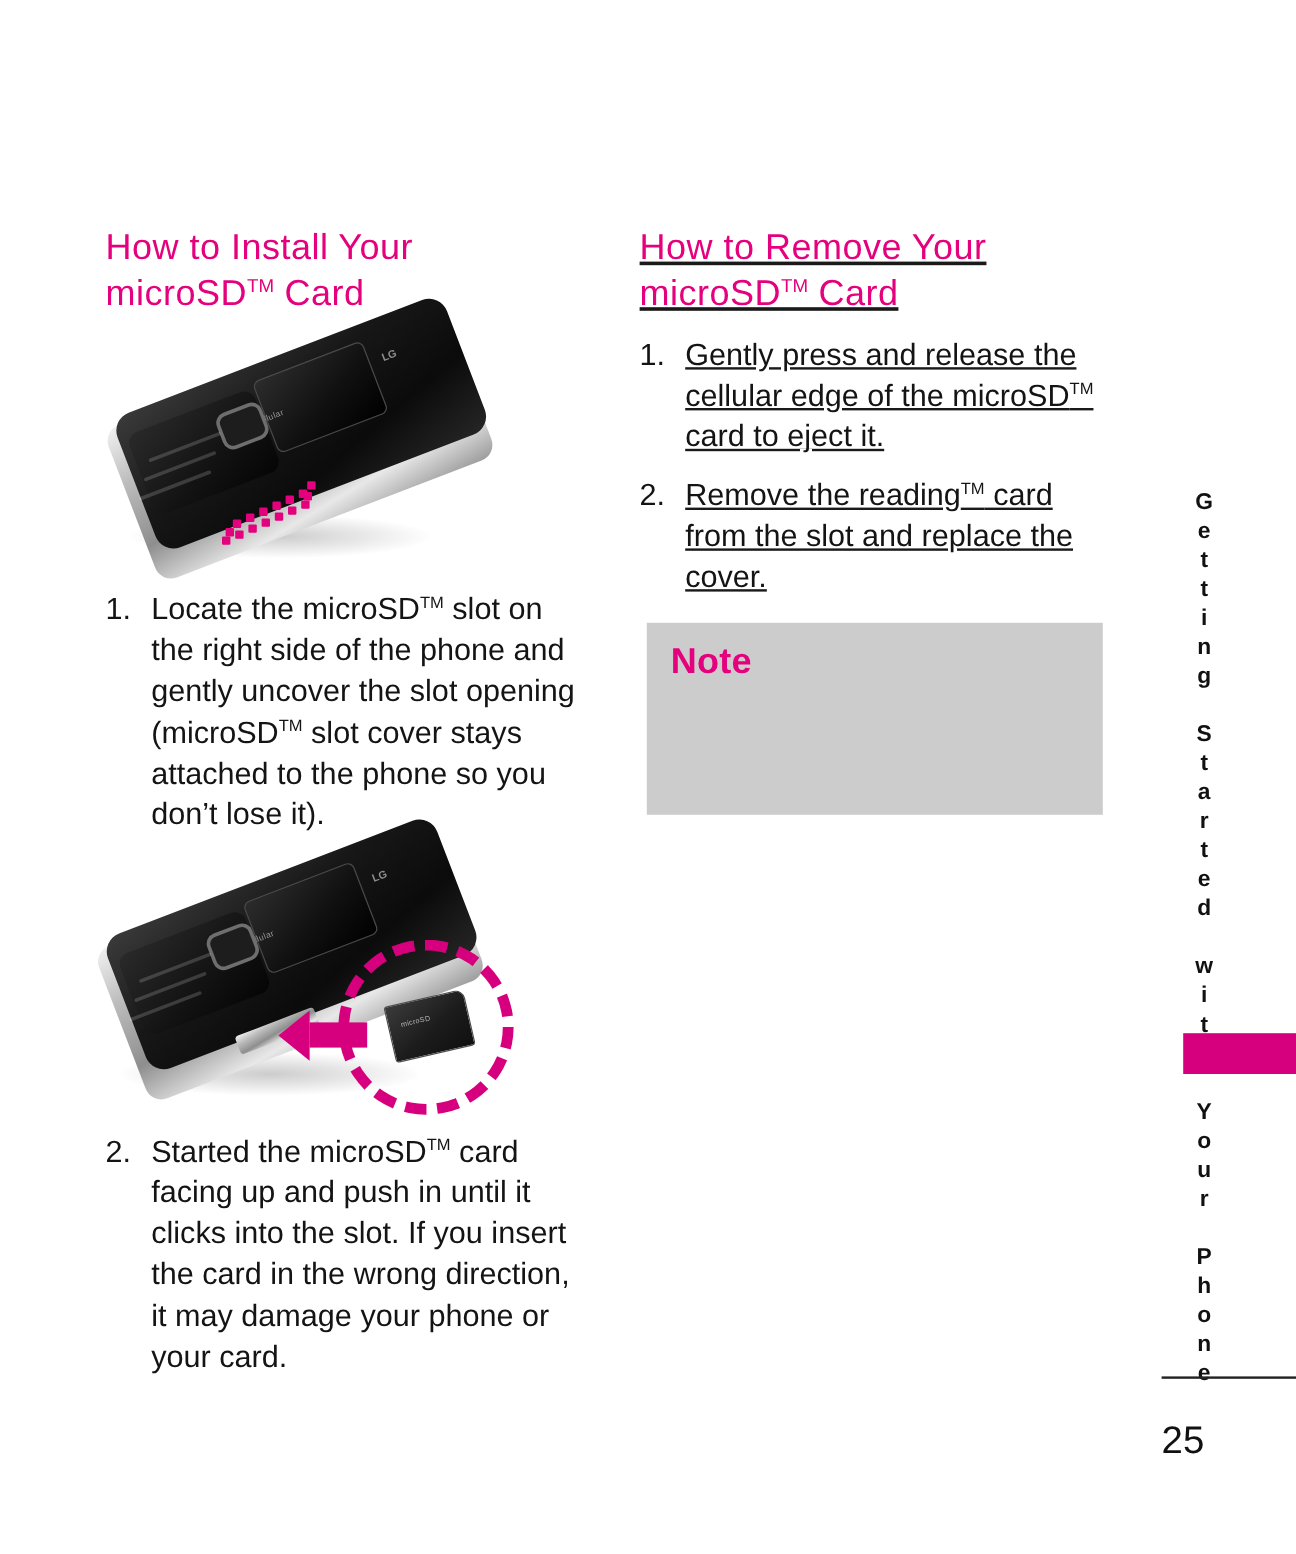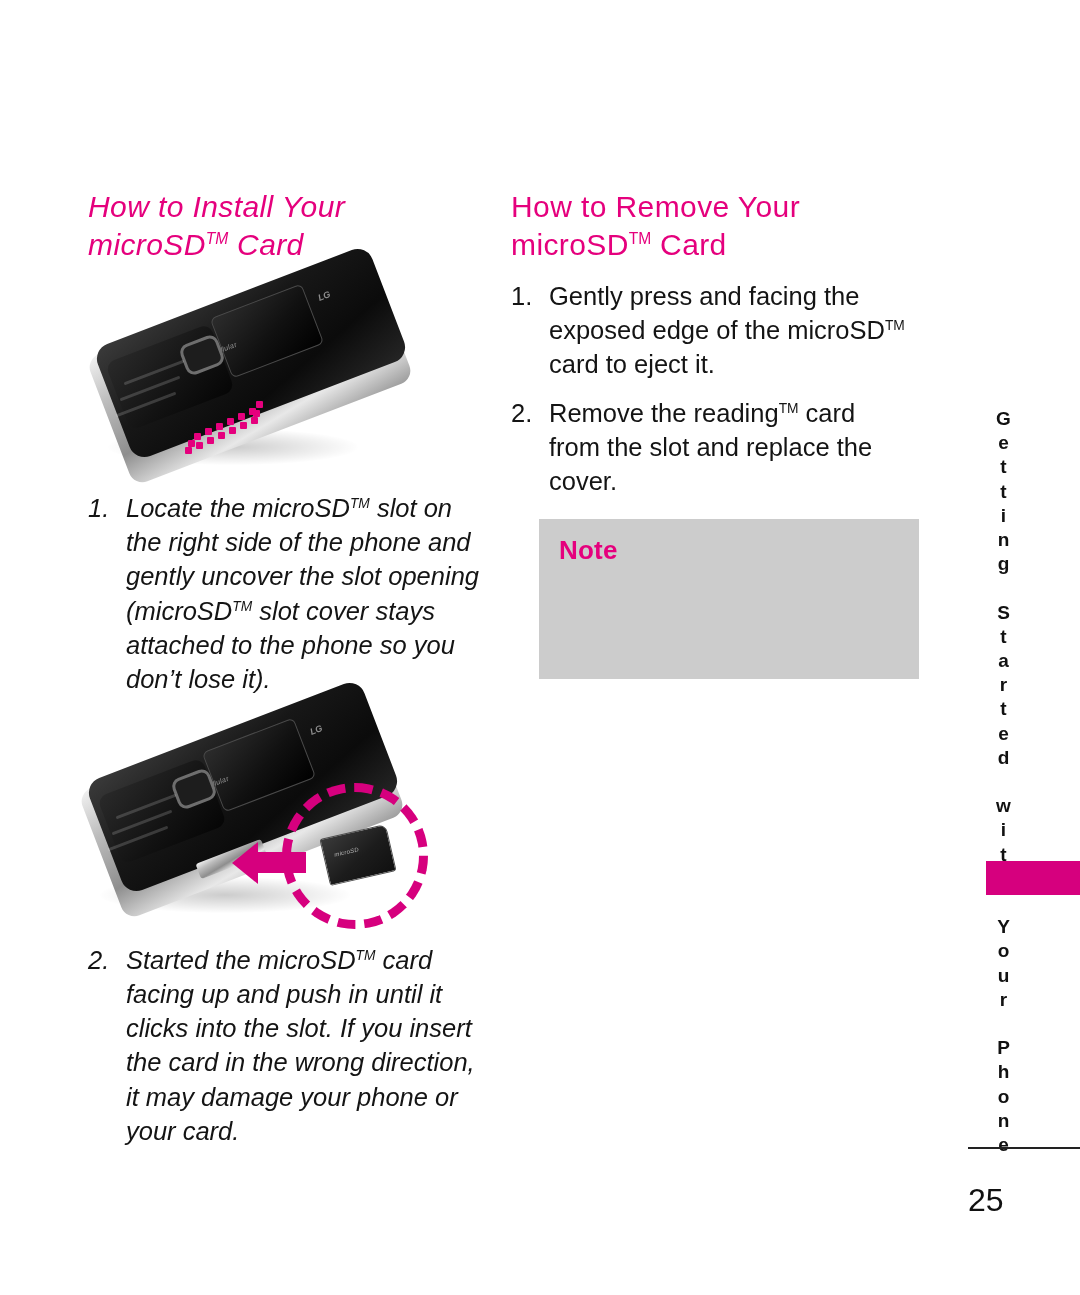--- a/index.html
+++ b/index.html
@@ -18,22 +18,22 @@
     height: 1295px;
     background: #ffffff;
     overflow: hidden;
   }
 
   
   .column {
     position: absolute;
     top: 188px;
   }
-  #left-column  { left: 88px;  width: 405px; font-style: italic; }
-  #right-column { left: 511px; width: 400px; }
+  #left-column  { left: 88px;  width: 405px; }
+  #right-column { left: 533px; width: 400px; text-decoration: underline; }
 
   
   .section-heading {
     color: #E5007D;
     font-size: 30px;
     line-height: 1.28;
     font-weight: 400;
     letter-spacing: 0.4px;
     margin: 0 0 14px 0;
   }
@@ -187,21 +187,21 @@
     left: 539px;
     top: 519px;
     width: 380px;
     height: 160px;
     background: #cccccc;
     box-sizing: border-box;
     padding: 16px 20px 0 20px;
   }
   #note-title {
     color: #E5007D;
-    font-size: 26px;
+    font-size: 30px;
     font-weight: bold;
     margin: 0 0 8px 0;
     letter-spacing: 0.2px;
   }
   .note-line {
     font-size: 20.5px;
     line-height: 1.52;
     color: #161616;
   }
 
@@ -332,21 +332,21 @@
 
   <div id="right-column" class="column">
 
     <h2 class="section-heading">
       <span>How to Remove Your</span><br>
       <span>microSD</span><span class="tm">TM</span><span> Card</span>
     </h2>
 
     <ol class="steps">
       <li class="step">
-        <span class="step-num">1.</span><span><span>Gently press and facing the exposed edge of the microSD</span><span class="tm">TM</span><span> card to eject it.</span></span>
+        <span class="step-num">1.</span><span><span>Gently press and release the cellular edge of the microSD</span><span class="tm">TM</span><span> card to eject it.</span></span>
       </li>
       <li class="step">
         <span class="step-num">2.</span><span><span>Remove the reading</span><span class="tm">TM</span><span> card from the slot and replace the cover.</span></span>
       </li>
     </ol>
   </div>
 
   <div id="note-box">
     <div id="note-title">Note</div>
   </div>

